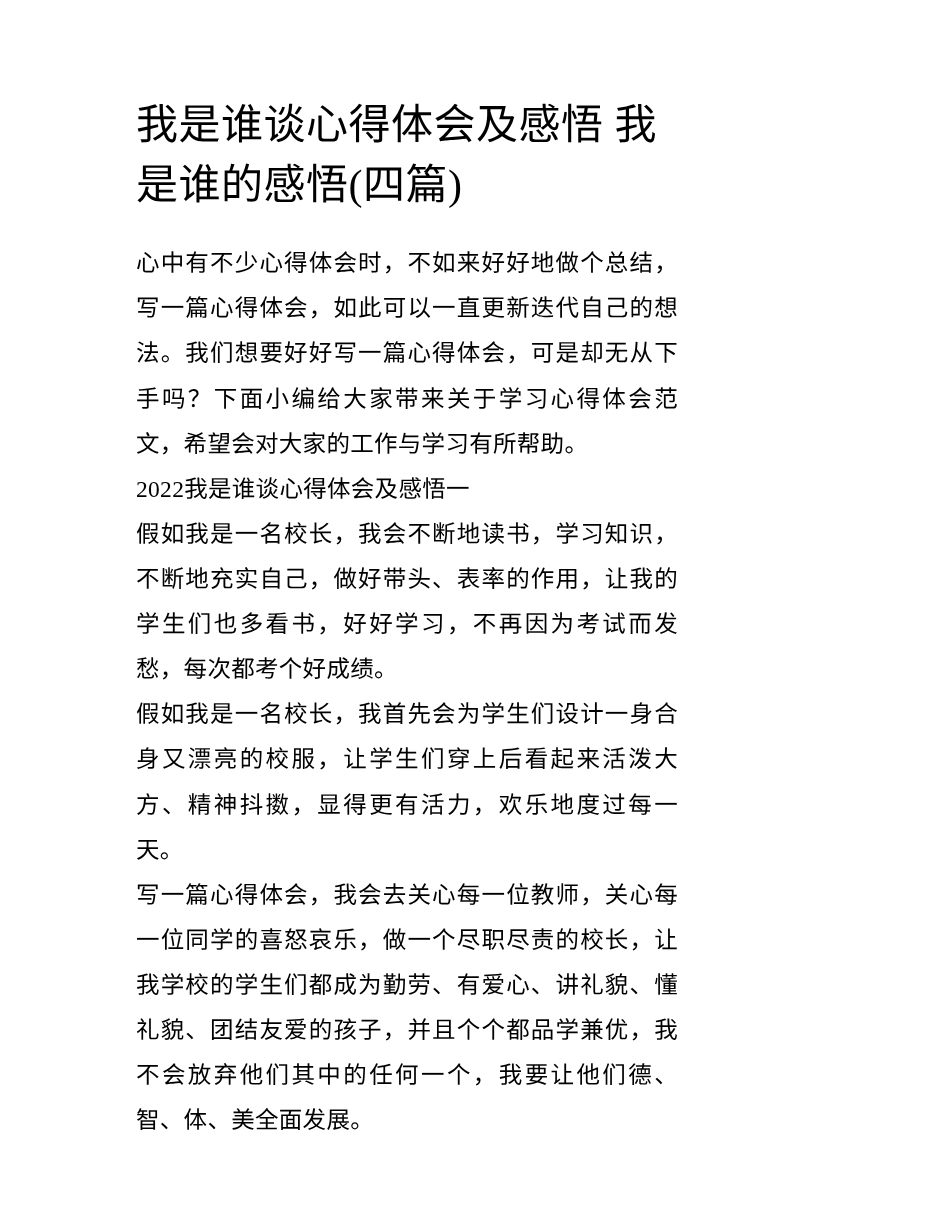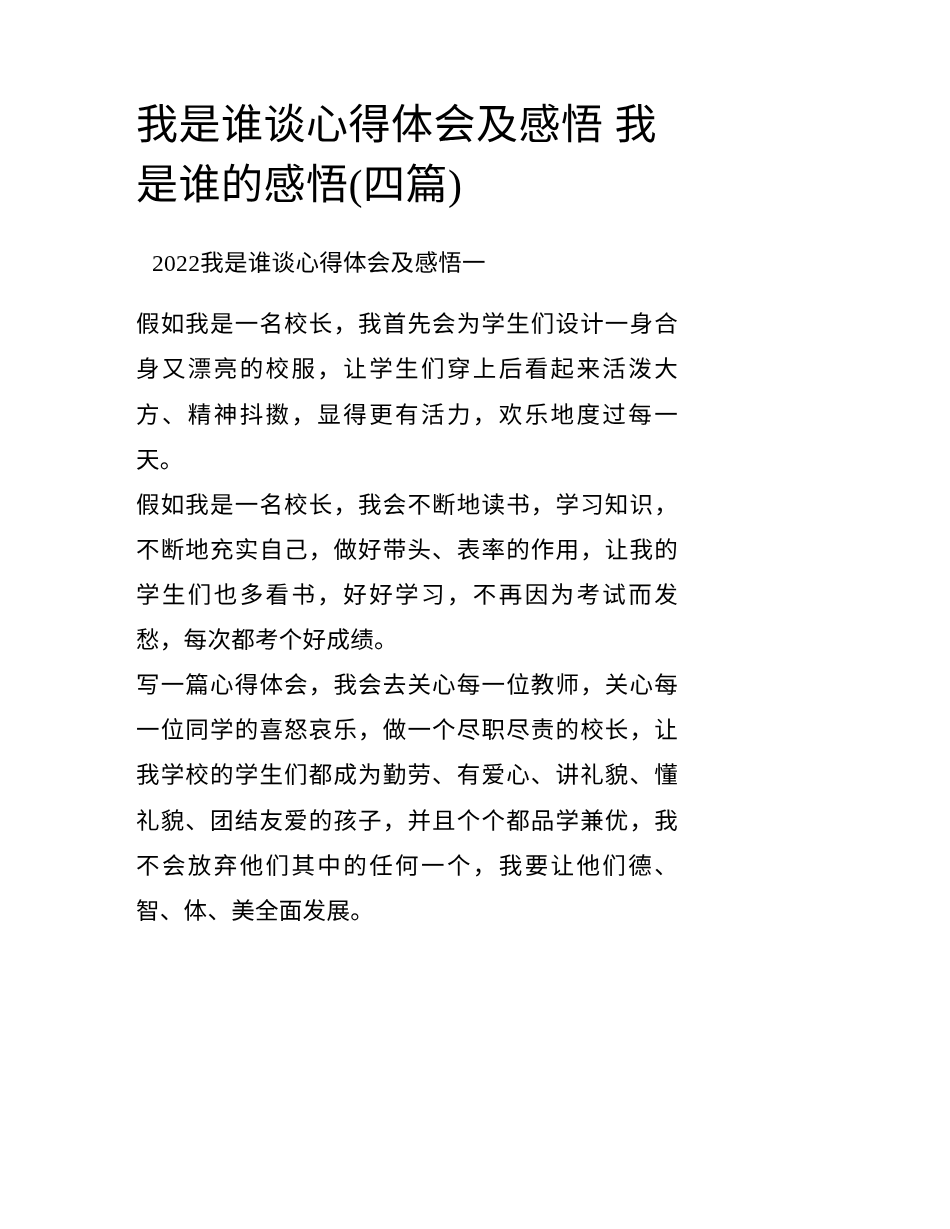--- a/index.html
+++ b/index.html
@@ -35,32 +35,33 @@
     line-height: 1.92;
     margin: 0;
     text-align: justify;
     text-justify: inter-ideograph;
     letter-spacing: 0.3px;
   }
   .para.intro {
     margin-bottom: 0;
   }
   .para.heading-line {
-    margin: 16px;
+    margin: 0;
   }
 </style>
 </head>
 <body>
 
 <div class="page">
 
   <h1 class="doc-title">我是谁谈心得体会及感悟 我是谁的感悟(四篇)</h1>
 
+  <p class="para intro">心中有不少心得体会时，不如来好好地做个总结，写一篇心得体会，如此可以一直更新迭代自己的想法。我们想要好好写一篇心得体会，可是却无从下手吗？下面小编给大家带来关于学习心得体会范文，希望会对大家的工作与学习有所帮助。</p>
 
   <p class="para heading-line">2022我是谁谈心得体会及感悟一</p>
 
+  <p class="para">假如我是一名校长，我会不断地读书，学习知识，不断地充实自己，做好带头、表率的作用，让我的学生们也多看书，好好学习，不再因为考试而发愁，每次都考个好成绩。</p>
+
   <p class="para">假如我是一名校长，我首先会为学生们设计一身合身又漂亮的校服，让学生们穿上后看起来活泼大方、精神抖擞，显得更有活力，欢乐地度过每一天。</p>
-
-  <p class="para">假如我是一名校长，我会不断地读书，学习知识，不断地充实自己，做好带头、表率的作用，让我的学生们也多看书，好好学习，不再因为考试而发愁，每次都考个好成绩。</p>
 
   <p class="para">写一篇心得体会，我会去关心每一位教师，关心每一位同学的喜怒哀乐，做一个尽职尽责的校长，让我学校的学生们都成为勤劳、有爱心、讲礼貌、懂礼貌、团结友爱的孩子，并且个个都品学兼优，我不会放弃他们其中的任何一个，我要让他们德、智、体、美全面发展。</p>
 
 </div>
 
 </body></html>

